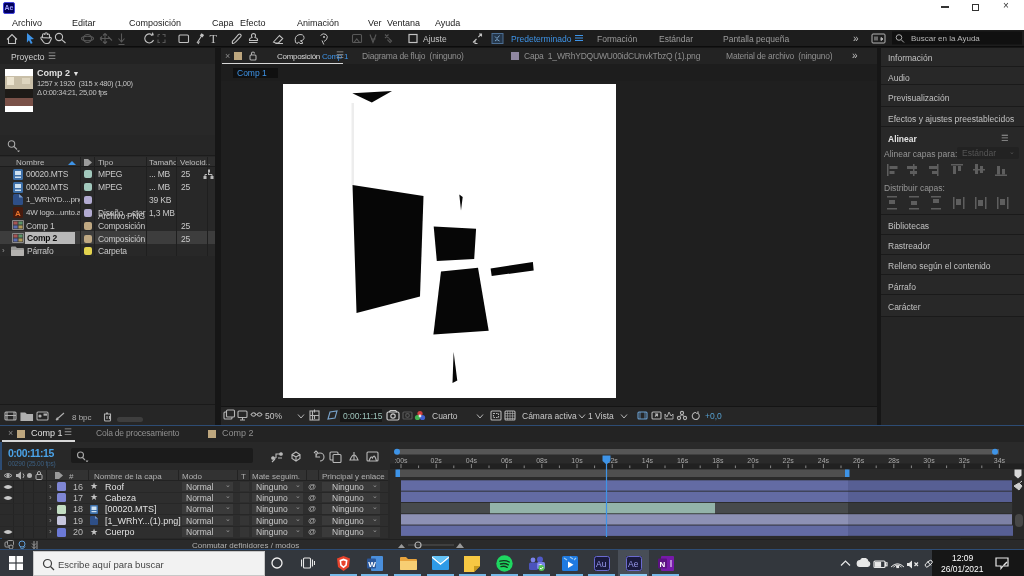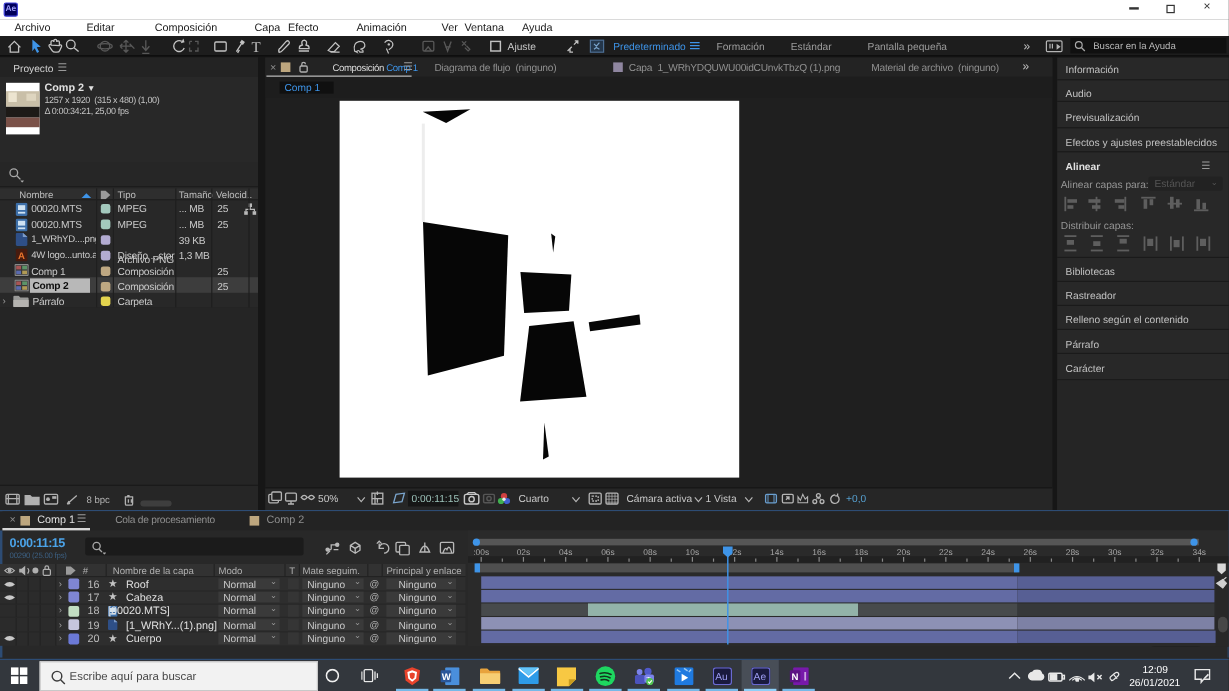--- a/index.html
+++ b/index.html
@@ -527,21 +527,21 @@
   <div class="tx" style="left:105px;top:12.4px">Cabeza</div>
 
   <div class="tx" style="left:49px;top:23.8px;color:#9a9a9a;font-size:8px">›</div>
   <div class="a" style="left:57px;top:24.3px;width:9px;height:9px;border-radius:1.5px;background:#c2ddc2"></div>
   <div class="tx" style="left:73px;top:23.8px;color:#bbb">18</div>
   <svg class="a" style="left:90px;top:24.3px" width="8" height="9">
         <rect width="8" height="9" rx="1" fill="#3d6fa8"></rect>
         <rect x="1.5" y="1.5" width="5" height="3.5" fill="#cfe2f2"></rect>
         <rect x="1.5" y="6" width="5" height="1.2" fill="#cfe2f2"></rect>
       </svg>
-  <div class="tx" style="left:90px;top:23.8px">[00020.MTS]</div>
+  <div class="tx" style="left:105px;top:23.8px">[00020.MTS]</div>
 
   <div class="tx" style="left:49px;top:35.2px;color:#9a9a9a;font-size:8px">›</div>
   <div class="a" style="left:57px;top:35.7px;width:9px;height:9px;border-radius:1.5px;background:#c6c6dd"></div>
   <div class="tx" style="left:73px;top:35.2px;color:#bbb">19</div>
   <svg class="a" style="left:90px;top:35.7px" width="8" height="9">
         <path d="M0 1 Q0 0 1 0 H5 L8 2.5 V8 Q8 9 7 9 H1 Q0 9 0 8 z" fill="#2e4f87"></path>
         <path d="M5 0 L8 2.5 H5 z" fill="#7d9cc8"></path>
       </svg>
   <div class="tx" style="left:105px;top:35.2px">[1_WRhY...(1).png]</div>
 
@@ -668,23 +668,46 @@
    <path d="M624.5 27.5 h7 v6 l-3.5 3 -3.5 -3 z" fill="#d8d8d8"></path>
    <path d="M624 44 l5 -3 3 3 -3 4 z m5.5 -3 l2.5 -2" fill="#cfcfcf" stroke="#cfcfcf" stroke-width="1"></path>
    <rect x="625" y="72" width="8" height="13" rx="4" fill="#474747"></rect>
    <rect x="568" y="96.5" width="44" height="7" rx="3.5" fill="#1f1f1f"></rect>
 
    <path d="M216.5 14 v81" stroke="#3e94e8" stroke-width="1.2"></path>
    <path d="M212.5 13.5 h8 v5.5 l-4 3.5 -4 -3.5 z" fill="#3e94e8"></path>
   </svg>
  </div>
 
+ <div class="a" style="left:0;top:113px;width:1024px;height:10px;background:#2a2a2a;border-top:1px solid #202020">
+  <svg class="a" style="left:4px;top:0" width="70" height="10" viewBox="0 0 70 10">
+   <g fill="none" stroke="#9a9a9a" stroke-width="1">
+    <rect x="1" y="2" width="6" height="5" rx="1"></rect>
+          <rect x="3.5" y="0.5" width="6" height="5" rx="1" fill="#2a2a2a"></rect>
+          <circle cx="7" cy="7" r="2" fill="#2a2a2a"></circle>
+   </g>
+   <g fill="none" stroke="#5e9dd8" stroke-width="1">
+          <circle cx="18" cy="4" r="3"></circle>
+          <path d="M16 7.5 a3 3 0 0 0 5 -1"></path>
+        </g>
+   <g fill="none" stroke="#9a9a9a" stroke-width="1">
+          <path d="M30 1 v8 m3 -8 v8 m-5 -5.5 l2 2 2 -2 m-4 3 l2 2 2 -2"></path>
+        </g>
+  </svg>
+  <div class="tx" style="left:192px;top:1px;font-size:8px;color:#b0b0b0">Conmutar definidores / modos</div>
+  <svg class="a" style="left:396px;top:0" width="80" height="10" viewBox="0 0 80 10">
+   <path d="M2 8 l3.5 -4 3.5 4 z" fill="#9a9a9a"></path>
+   <path d="M12 5 h46" stroke="#555" stroke-width="1"></path>
+   <circle cx="22" cy="5" r="3" fill="none" stroke="#b0b0b0" stroke-width="1.2"></circle>
+   <path d="M60 8 l4 -5 4 5 z" fill="#9a9a9a"></path>
+  </svg>
+ </div>
 </div>
 
-<div class="a" id="task" style="left:0;top:550px;width:1024px;height:26px;background:#33373d">
+<div class="a" id="task" style="left:0;top:550px;width:932px;height:26px;background:#33373d">
  <svg class="a" style="left:9px;top:6px" width="14" height="14" viewBox="0 0 14 14">
       <g fill="#fff">
         <rect x="0" y="0" width="6.4" height="6.4"></rect>
         <rect x="7.6" y="0" width="6.4" height="6.4"></rect>
         <rect x="0" y="7.6" width="6.4" height="6.4"></rect>
         <rect x="7.6" y="7.6" width="6.4" height="6.4"></rect>
       </g>
     </svg>
  <div class="a" style="left:33px;top:0.5px;width:232px;height:25.5px;background:#f2f2f2;border:1px solid #c8c8c8">
   <svg class="a" style="left:8px;top:6px" width="13" height="13" viewBox="0 0 13 13">

